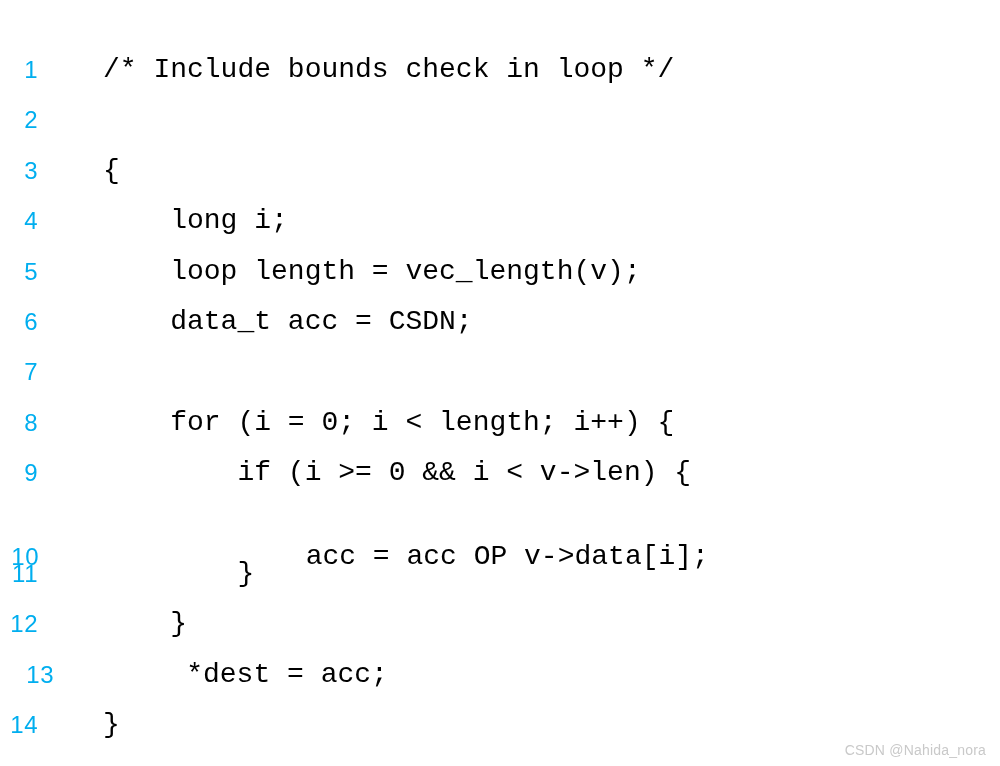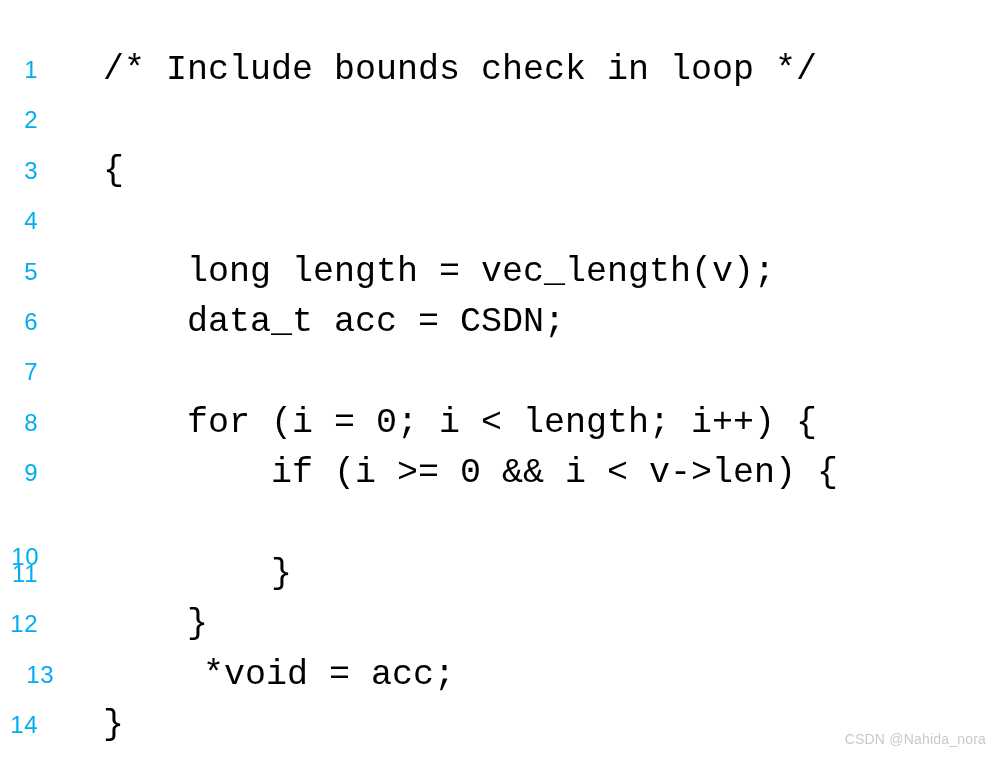--- a/index.html
+++ b/index.html
@@ -42,50 +42,50 @@
     line-height: 50.4px;
     letter-spacing: 0.5px;
   }
 
   .line-code {
     position: absolute;
     left: 103px;
     top: 0;
     color: #000000;
     font-family: "Liberation Mono", "DejaVu Sans Mono", monospace;
-    font-size: 35px;
+    font-size: 28px;
     line-height: 50.4px;
     white-space: pre;
     letter-spacing: 0px;
   }
 
   #watermark {
     position: absolute;
     right: 14px;
-    bottom: 19px;
+    bottom: 8px;
     color: #c9c9c9;
     font-family: "Liberation Sans", sans-serif;
     font-size: 14px;
     letter-spacing: 0.2px;
     white-space: pre;
   }
 </style>
 </head>
 <body>
 
 <div id="code-listing">
     <div class="code-line" style="position: absolute; left: 0px; top: 45px; width: 1000px;"><span class="line-number">1</span><span class="line-code">/* Include bounds check in loop */</span></div>
     <div class="code-line" style="position: absolute; left: 0px; top: 95.4px; width: 1000px;"><span class="line-number">2</span></div>
     <div class="code-line" style="position: absolute; left: 0px; top: 145.8px; width: 1000px;"><span class="line-number">3</span><span class="line-code">{</span></div>
-    <div class="code-line" style="position: absolute; left: 0px; top: 196.2px; width: 1000px;"><span class="line-number">4</span></div>
-    <div class="code-line" style="position: absolute; left: 0px; top: 246.6px; width: 1000px;"><span class="line-number">5</span><span class="line-code">    long length = vec_length(v);</span></div>
+    <div class="code-line" style="position: absolute; left: 0px; top: 196.2px; width: 1000px;"><span class="line-number">4</span><span class="line-code">    long i;</span></div>
+    <div class="code-line" style="position: absolute; left: 0px; top: 246.6px; width: 1000px;"><span class="line-number">5</span><span class="line-code">    loop length = vec_length(v);</span></div>
     <div class="code-line" style="position: absolute; left: 0px; top: 297px; width: 1000px;"><span class="line-number">6</span><span class="line-code">    data_t acc = CSDN;</span></div>
     <div class="code-line" style="position: absolute; left: 0px; top: 347.4px; width: 1000px;"><span class="line-number">7</span><span class="line-code"></span></div>
     <div class="code-line" style="position: absolute; left: 0px; top: 397.8px; width: 1000px;"><span class="line-number">8</span><span class="line-code">    for (i = 0; i &lt; length; i++) {</span></div>
     <div class="code-line" style="position: absolute; left: 0px; top: 448.2px; width: 1000px;"><span class="line-number">9</span><span class="line-code">        if (i &gt;= 0 &amp;&amp; i &lt; v-&gt;len) {</span></div>
-    <div class="code-line" style="position: absolute; left: 1px; top: 498.6px; width: 1000px; margin-top: 33px;"><span class="line-number">10</span></div>
+    <div class="code-line" style="position: absolute; left: 1px; top: 498.6px; width: 1000px; margin-top: 33px;"><span class="line-number">10</span><span class="line-code">            acc = acc OP v-&gt;data[i];</span></div>
     <div class="code-line" style="position: absolute; left: 0px; top: 549px; width: 848px; text-decoration: underline;"><span class="line-number">11</span><span class="line-code">        }</span></div>
     <div class="code-line" style="position: absolute; left: 0px; top: 599.4px; width: 982px;"><span class="line-number">12</span><span class="line-code">    }</span></div>
-    <div class="code-line" style="position: absolute; left: 16px; top: 649.8px; width: 1000px;"><span class="line-number">13</span><span class="line-code">    *void = acc;</span></div>
+    <div class="code-line" style="position: absolute; left: 16px; top: 649.8px; width: 1000px;"><span class="line-number">13</span><span class="line-code">    *dest = acc;</span></div>
     <div class="code-line" style="position: absolute; left: 0px; top: 700.2px; width: 920px;"><span class="line-number">14</span><span class="line-code">}</span></div>
   </div>
 
 <div id="watermark">CSDN @Nahida_nora</div>
 
 </body></html>

